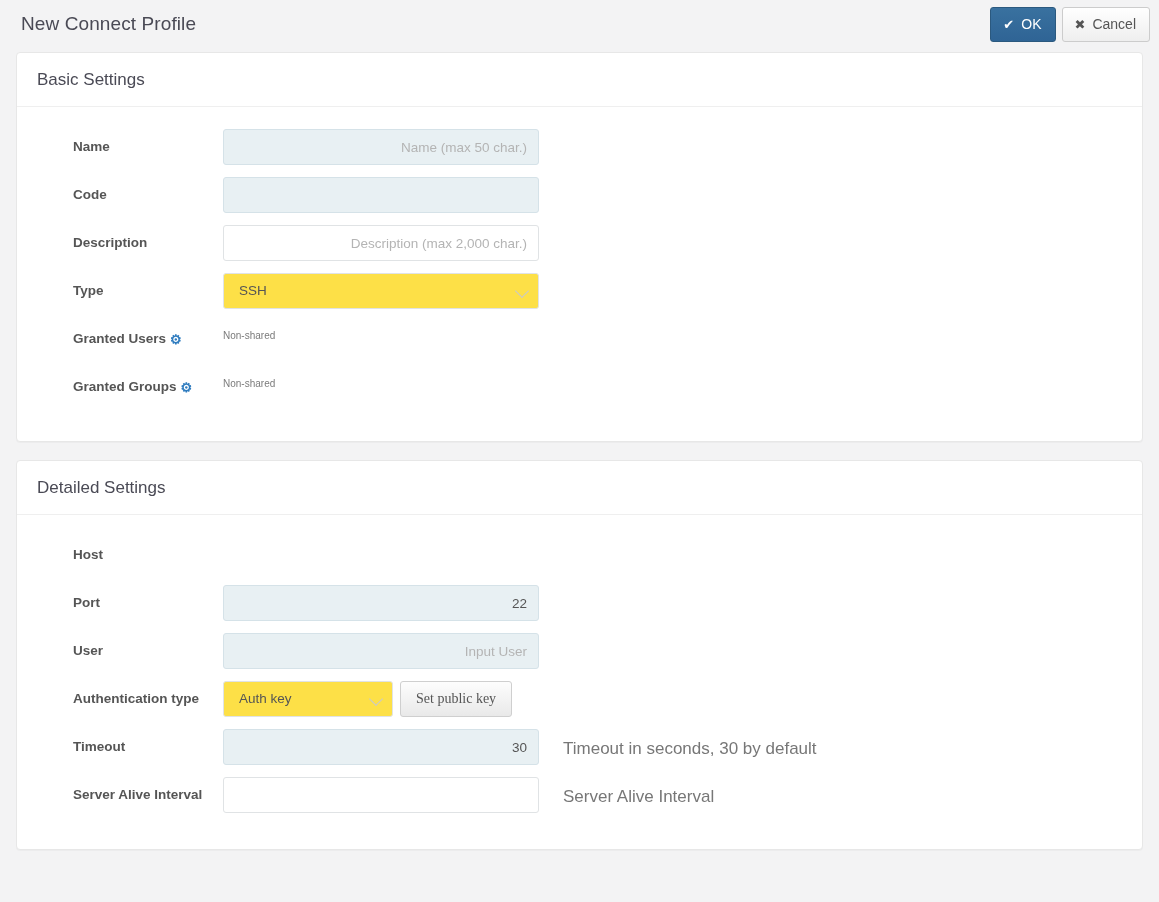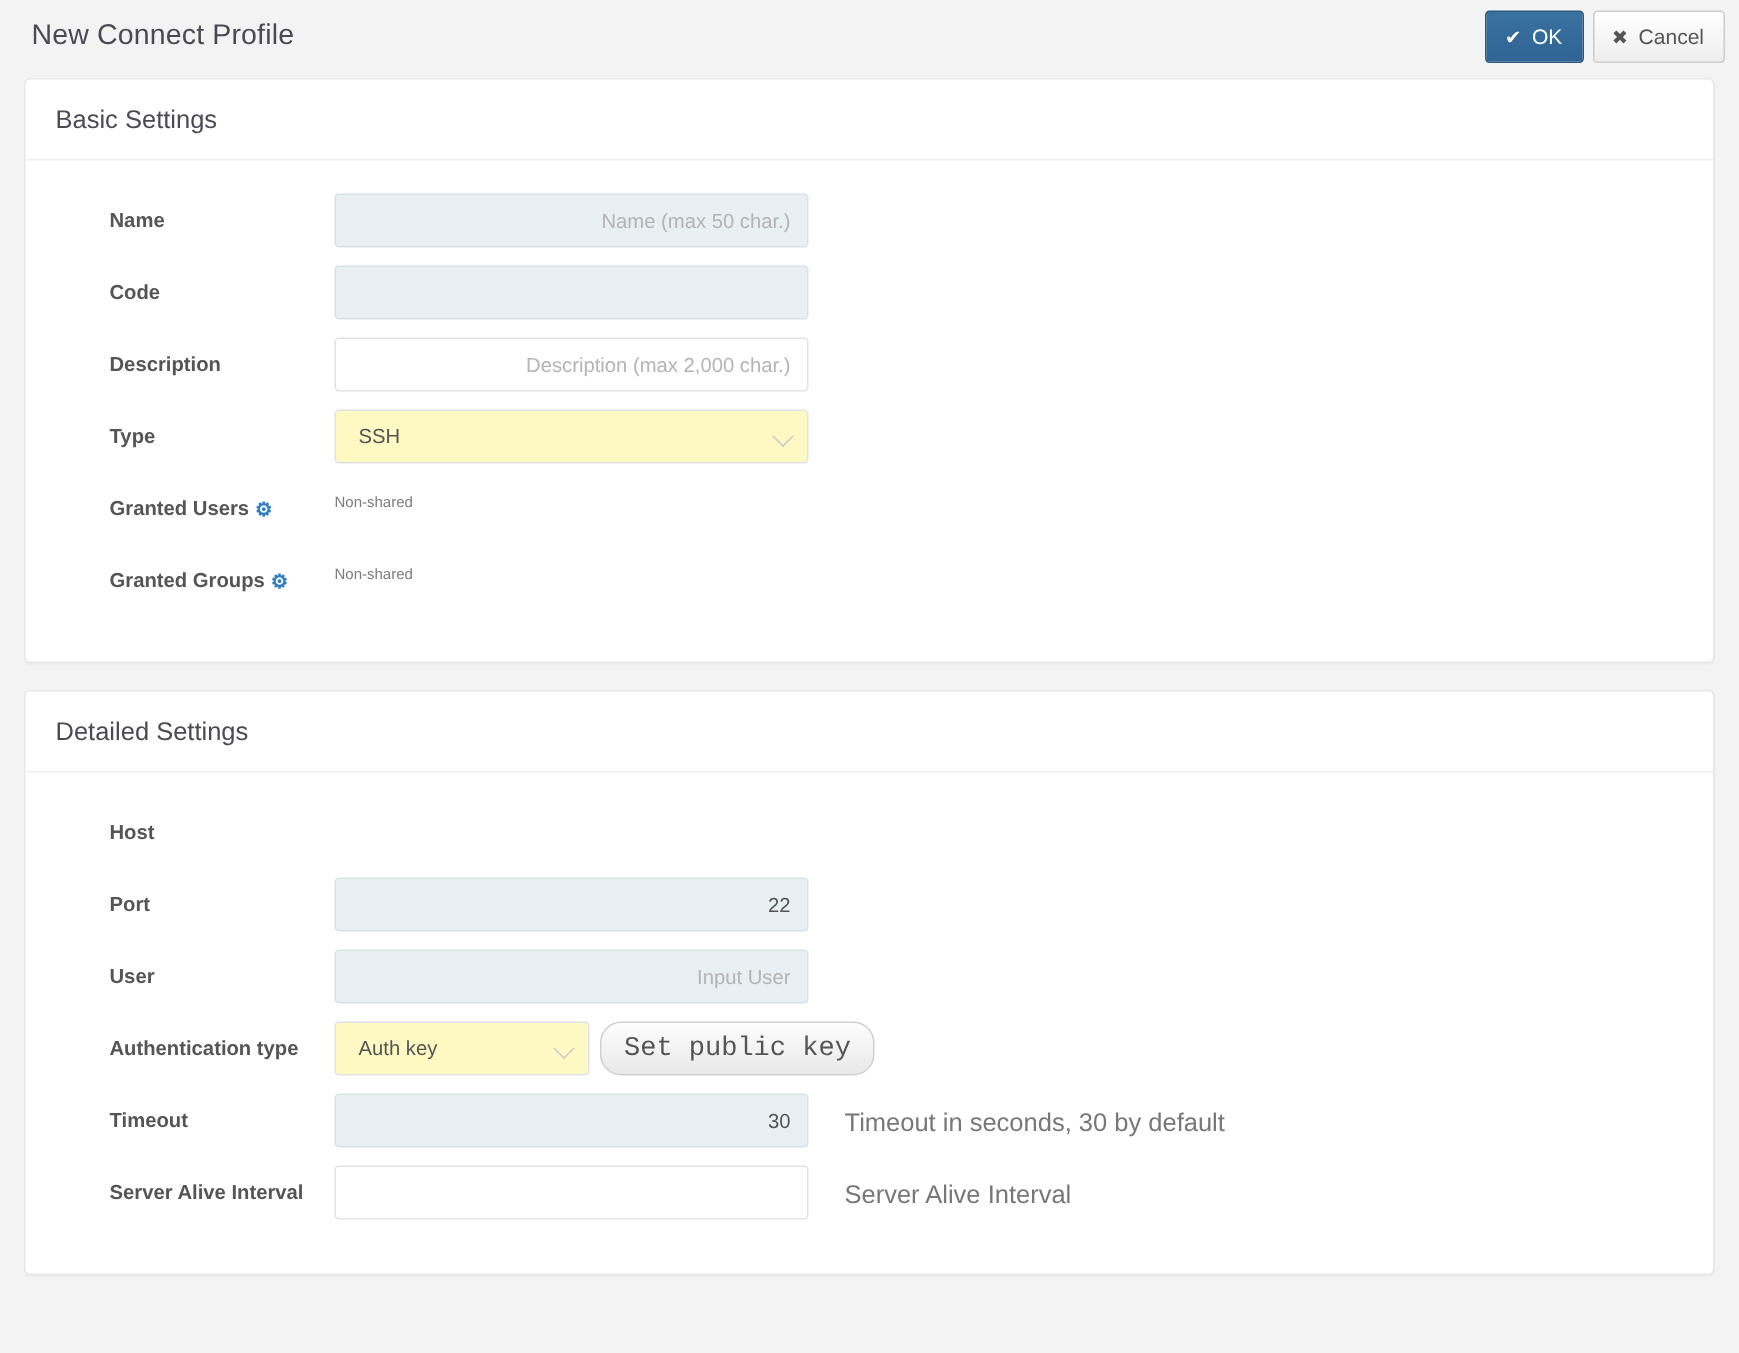--- a/index.html
+++ b/index.html
@@ -136,21 +136,21 @@
   }
   .input::placeholder { color: #b4b4b4; }
 
   .select-wrap { position: relative; display: inline-block; }
   .select {
     box-sizing: border-box;
     width: 316px;
     height: 36px;
     border: 1px solid #e0e3e5;
     border-radius: 3px;
-    background: #fef9c3;
+    background: #fde047;
     font-family: "Liberation Sans", sans-serif;
     font-size: 13.5px;
     color: #555555;
     padding: 0 14px 0 15px;
     line-height: 34px;
     cursor: pointer;
   }
   .select.narrow { width: 170px; }
   .chev {
     position: absolute;
@@ -161,27 +161,27 @@
     border-right: 1.5px solid #c9c9c9;
     border-bottom: 1.5px solid #c9c9c9;
     transform: rotate(45deg);
     pointer-events: none;
   }
 
   .btn-inline {
     box-sizing: border-box;
     height: 36px;
     padding: 0 15px;
-    font-size: 18px;
-    border-radius: 14px;
+    font-size: 14px;
+    border-radius: 3px;
     border: 1px solid #cfcfcf;
     background: linear-gradient(#fdfdfd, #e9e9e9);
     color: #555555;
     cursor: pointer;
-    font-family: Liberation Mono, monospace;
+    font-family: Liberation Serif, serif;
   }
 
   .static-text {
     padding-top: 9px;
     font-size: 10px;
     color: #7b7b7b;
   }
   .help-text {
     padding-top: 10px;
     margin-left: 24px;

